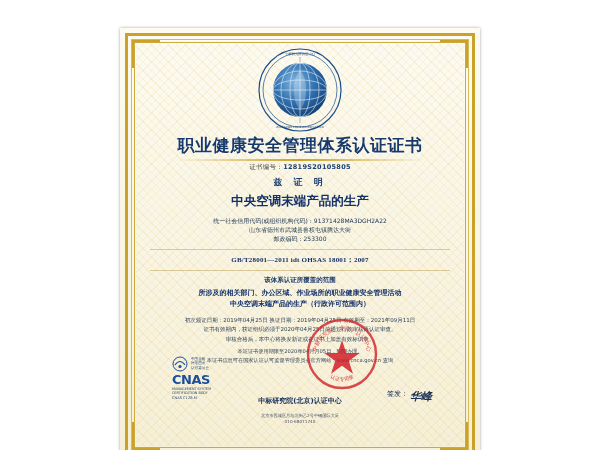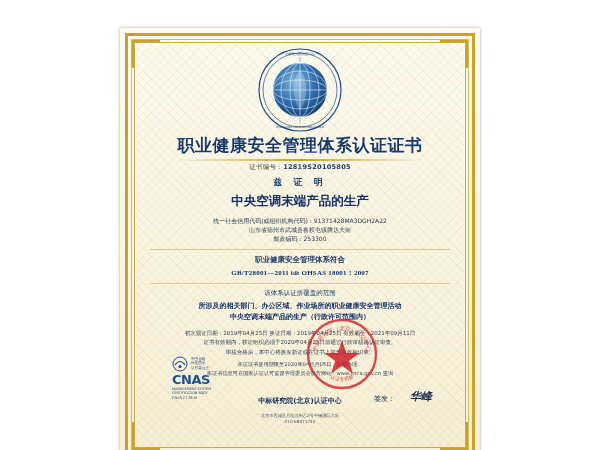--- a/index.html
+++ b/index.html
@@ -50,37 +50,37 @@
 
   .subtitle{font-size:9px;font-weight:bold;color:#1c3f72;letter-spacing:4px;margin:4px 0 3px;}
   .company{font-size:12.5px;font-weight:bold;color:#12306a;margin:4px 0 6px;}
 
   .meta{font-size:6px;color:#243b55;line-height:1.55;}
 
   .sectionline{width:300px;height:1px;background:rgba(180,150,60,.45);margin:5px auto;}
 
   .scope-head{font-size:7.5px;color:#1d3c6e;font-weight:bold;margin:5px 0 3px;}
   .std{font-size:7px;font-weight:bold;color:#12306a;margin:2px 0 4px;letter-spacing:.2px;font-family:Liberation Serif, serif;}
-  .scope-label{font-size:6.5px;color:#1d3c6e;font-weight:normal;margin:4px 0 3px;}
+  .scope-label{font-size:6.5px;color:#1d3c6e;font-weight:bold;margin:4px 0 3px;}
   .scope-body{font-size:7px;font-weight:bold;color:#12306a;line-height:1.6;}
 
   .dates{font-size:5.5px;color:#2a3d58;line-height:1.7;margin-top:6px;}
   .notes{font-size:5.2px;color:#35465e;line-height:1.7;margin-top:3px;}
 
   
   .footer{position:absolute;left:24px;right:24px;bottom:18px;height:78px;}
   .cnas{position:absolute;left:4px;bottom:28px;width:86px;text-align:left;}
   .cnas-row{display:flex;align-items:center;gap:3px;}
   .cnas-mark{font-size:13px;font-weight:bold;color:#1b4f9c;letter-spacing:-.5px;font-family:"DejaVu Sans",sans-serif;}
   .cnas-cn{font-size:3.6px;color:#25456f;line-height:1.25;}
   .cnas-en{font-size:3.4px;color:#25456f;line-height:1.25;}
   .cnas-code{font-size:3.6px;color:#25456f;margin-top:1px;}
 
   .issuer{position:absolute;left:0;right:0;bottom:22px;text-align:center;font-size:7px;color:#15305f;font-weight:bold;}
-  .sign{position:absolute;right:0;bottom:24px;font-size:7px;color:#15305f;display:flex;align-items:flex-end;gap:15px;}
+  .sign{position:absolute;right:0;bottom:24px;font-size:7px;color:#15305f;display:flex;align-items:flex-start;gap:2px;}
   .sign-name{font-family:"DejaVu Serif",serif;font-style:italic;font-weight:bold;font-size:11px;color:#1b2f55;}
 
   .addr{position:absolute;left:0;right:0;bottom:2px;text-align:center;font-size:4.2px;color:#4a5568;line-height:1.6;}
 
   
   .seal{position:absolute;right:52px;bottom:36px;width:76px;height:76px;opacity:.92;}
 </style>
 </head>
 <body>
 
@@ -139,21 +139,20 @@
       <div class="company">中央空调末端产品的生产</div>
 
       <div class="meta">
         <div>统一社会信用代码(或组织机构代码)：91371428MA3DGH2A22</div>
         <div>山东省德州市武城县鲁权屯镇腾达大街</div>
         <div>邮政编码：253300</div>
       </div>
 
       <div class="sectionline"></div>
 
-      <div class="scope-head">职业健康安全管理体系符合</div>
       <div class="std">GB/T28001—2011 idt OHSAS 18001：2007</div>
 
       <div class="sectionline"></div>
 
       <div class="scope-label">该体系认证所覆盖的范围</div>
       <div class="scope-body">
         <div>所涉及的相关部门、办公区域、作业场所的职业健康安全管理活动</div>
         <div>中央空调末端产品的生产（行政许可范围内）</div>
       </div>
 

